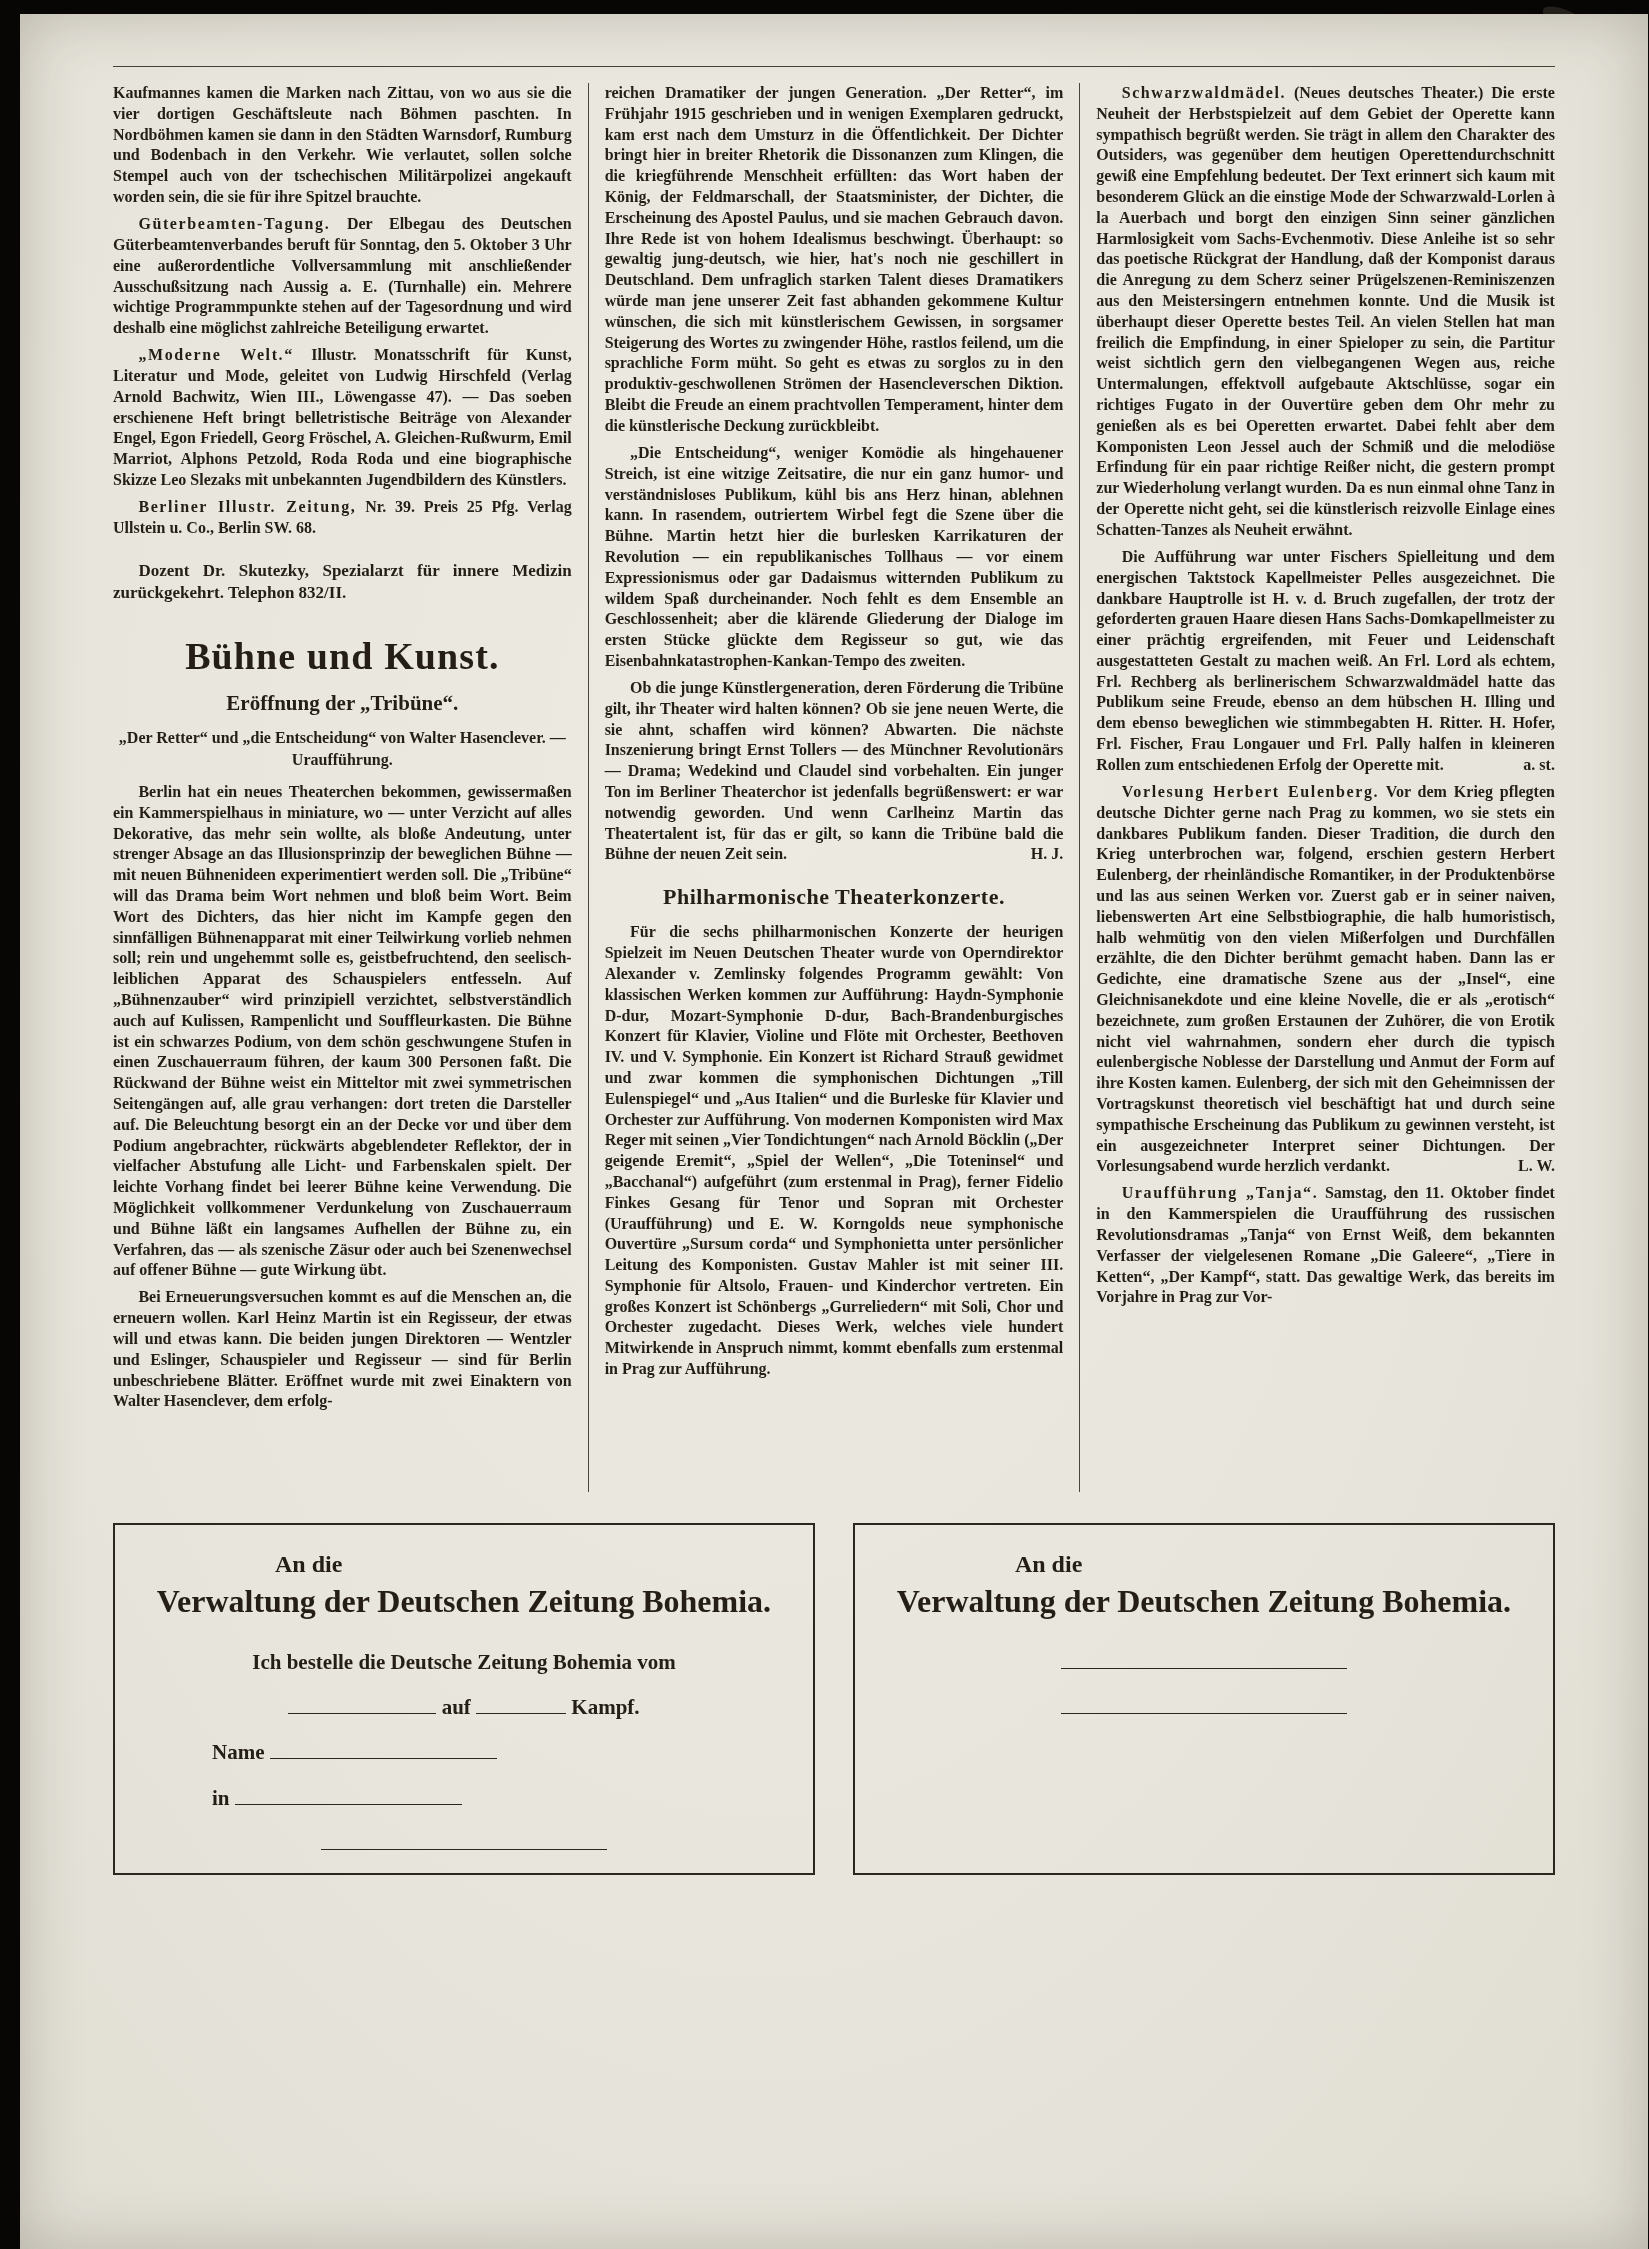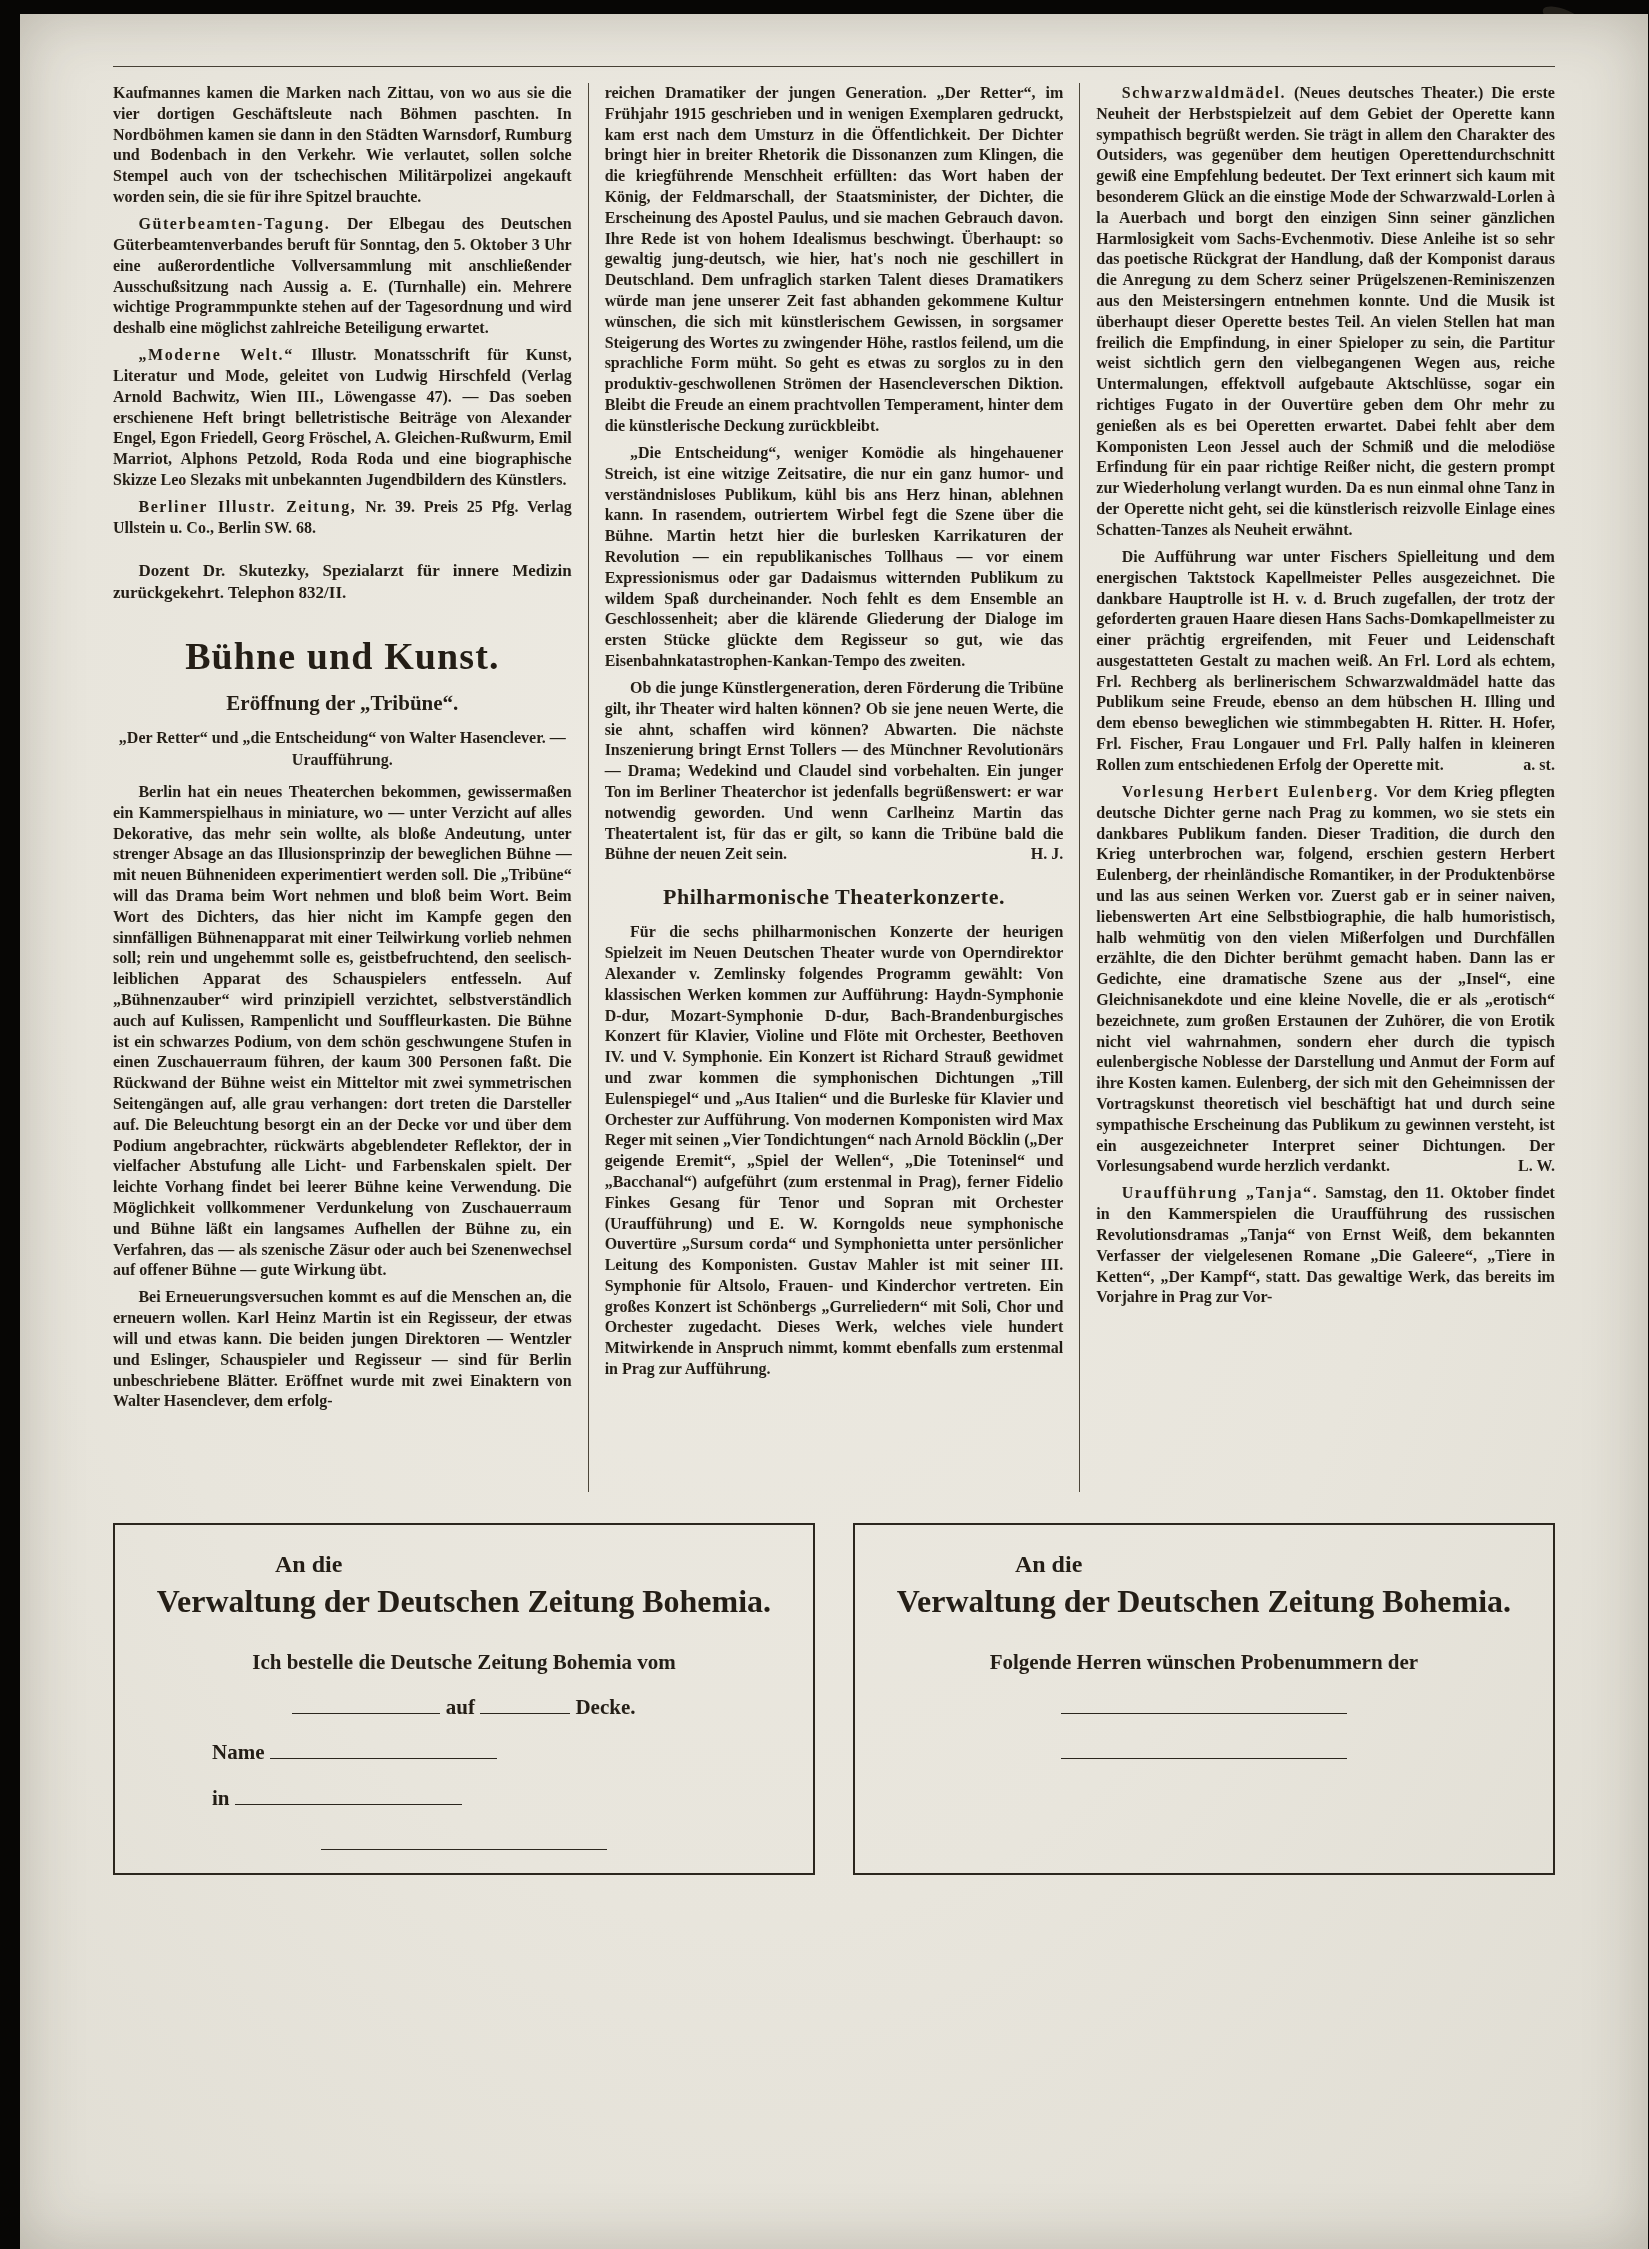--- a/index.html
+++ b/index.html
@@ -96,39 +96,38 @@
     <div class="forms">
 
       <div class="form-box">
         <div class="andie">An die</div>
         <div class="form-title">Verwaltung der Deutschen Zeitung Bohemia.</div>
         <div class="form-line">Ich bestelle die Deutsche Zeitung Bohemia vom</div>
         <div class="form-line">
           <span class="blank w-m"></span>
           <span>auf</span>
           <span class="blank w-s"></span>
-          <span>Decke.</span>
+          <span>Kampf.</span>
         </div>
         <div class="form-line left">
           <span>Name</span>
           <span class="blank w-l"></span>
         </div>
         <div class="form-line left">
           <span>in</span>
           <span class="blank w-l"></span>
         </div>
         <div class="form-line">
           <span class="blank w-xl"></span>
         </div>
       </div>
 
       <div class="form-box">
         <div class="andie">An die</div>
         <div class="form-title">Verwaltung der Deutschen Zeitung Bohemia.</div>
-        <div class="form-line">Folgende Herren wünschen Probenummern der</div>
         <div class="form-line">
           <span class="blank w-xl"></span>
         </div>
         <div class="form-line">
           <span class="blank w-xl"></span>
         </div>
       </div>
 
     </div>
 

